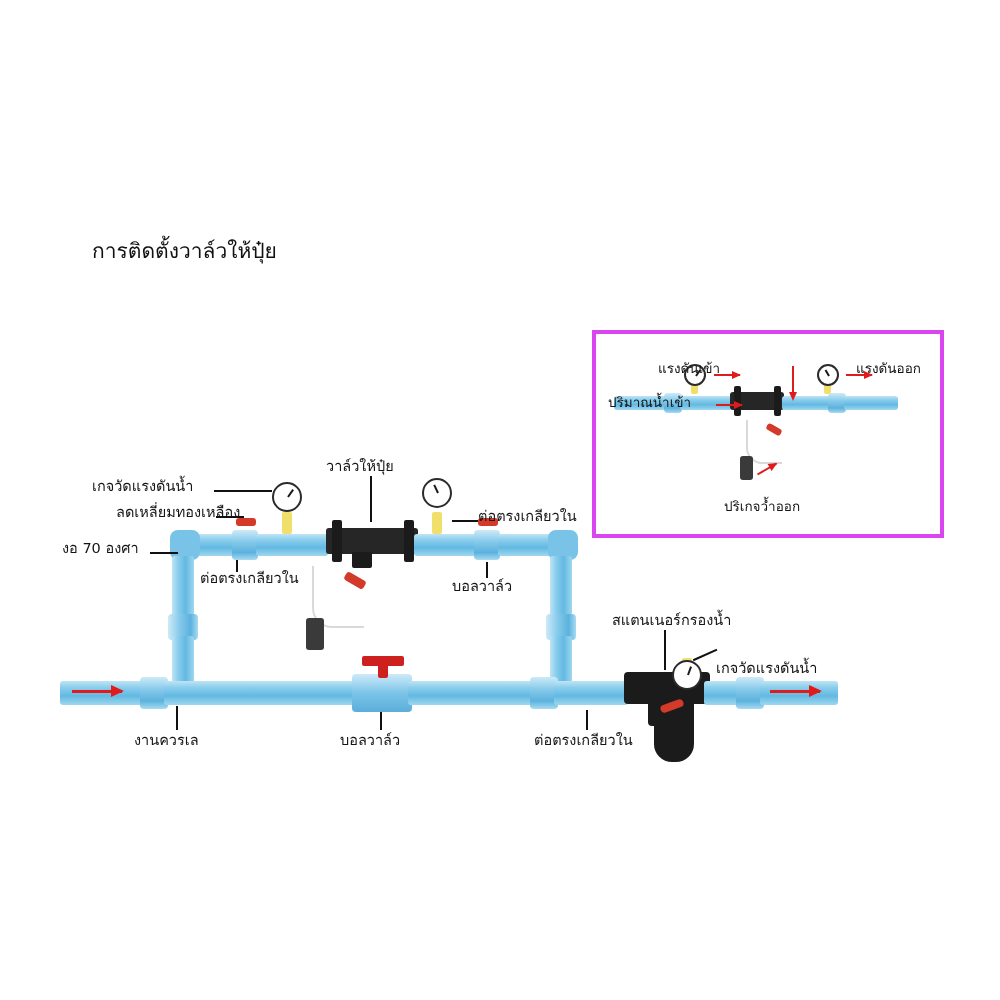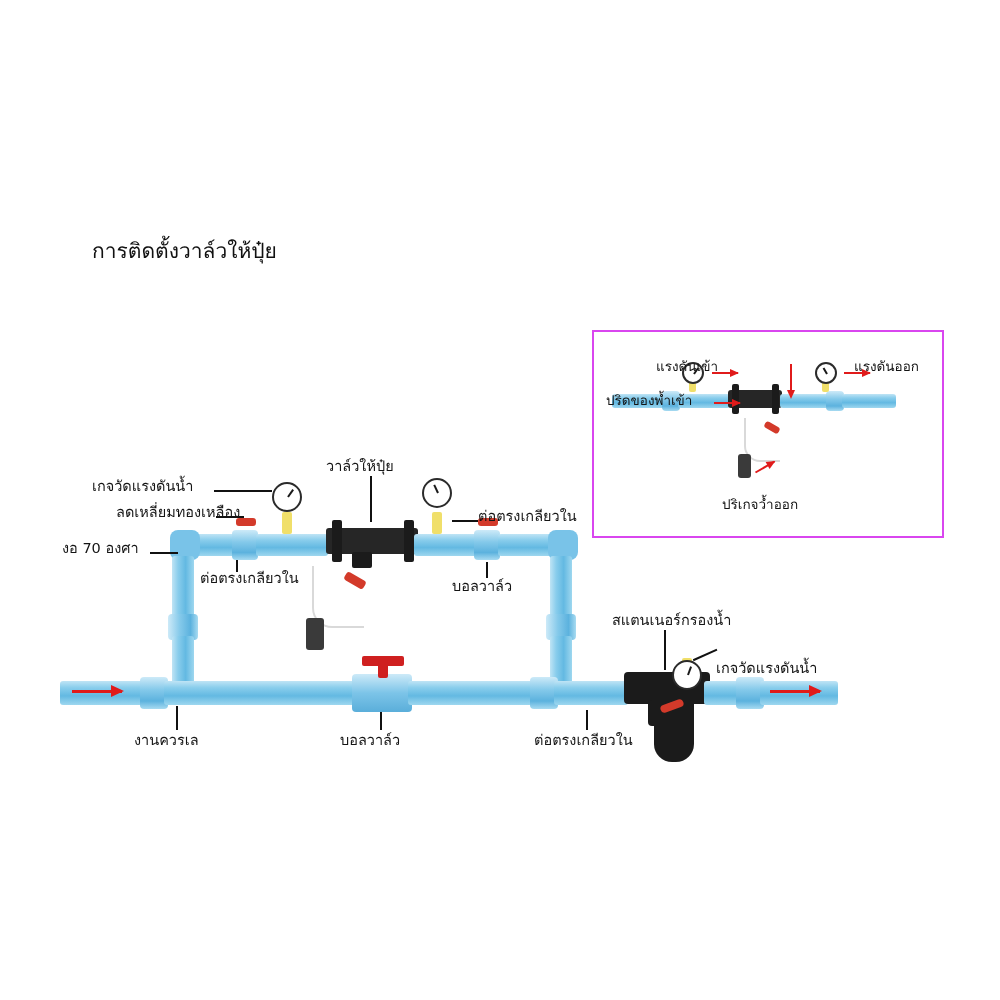--- a/index.html
+++ b/index.html
@@ -156,21 +156,21 @@
     width: 1.6px;
     height: auto;
   }
   .inset {
     position: absolute;
     left: 592px;
     top: 330px;
     width: 352px;
     height: 208px;
     background: #ffffff;
-    border: 2px solid #d946ef;
+    border: 4px solid #d946ef;
     box-sizing: border-box;
   }
   .flow-arrow-big {
     position: absolute;
     height: 3px;
     background: #e01b1b;
   }
   .flow-arrow-big:after {
     content: "";
     position: absolute;
@@ -333,17 +333,17 @@
     <div class="suction" style="left:144px; top:122px; width:13px; height:24px; border-radius:3px;"></div>
 
     <div class="arrow-red" style="left:118px; top:40px; width:26px;"></div>
     <div class="arrow-red" style="left:250px; top:40px; width:26px;"></div>
     <div class="arrow-red" style="left:120px; top:70px; width:26px;"></div>
     <div class="arrow-red down" style="left:196px; top:32px; height:26px;"></div>
     <div class="arrow-red" style="left:160px; top:134px; width:22px; transform:rotate(-30deg);"></div>
 
     <div class="lbl sm" style="left:62px; top:26px;">แรงดันเข้า</div>
     <div class="lbl sm" style="left:260px; top:26px;">แรงดันออก</div>
-    <div class="lbl sm" style="left:12px; top:60px;">ปริดของพ้ำเข้า</div>
+    <div class="lbl sm" style="left:12px; top:60px;">ปริมาณน้ำเข้า</div>
     <div class="lbl sm" style="left:128px; top:164px;">ปริเกจว้ำออก</div>
   </div>
 
 </div>
 
 </body></html>

